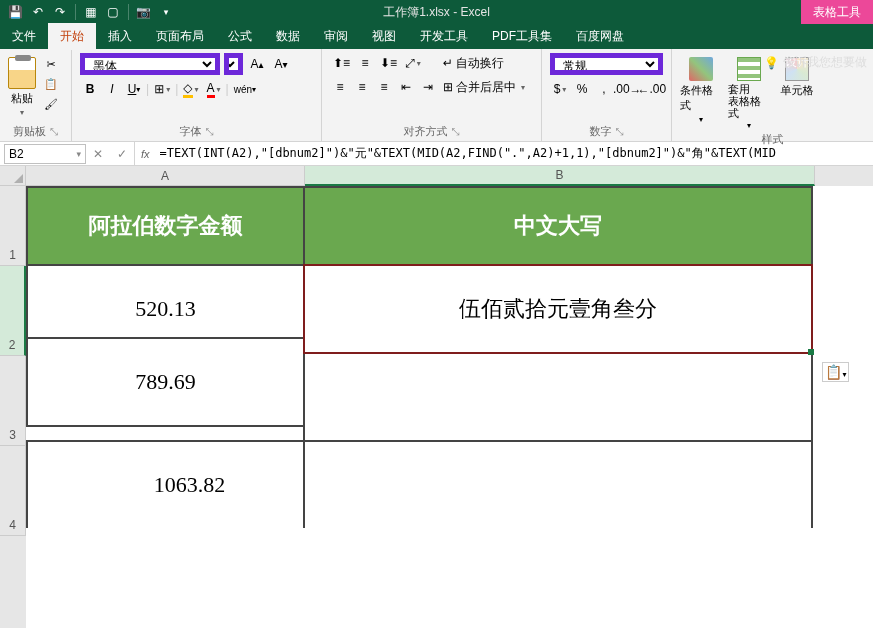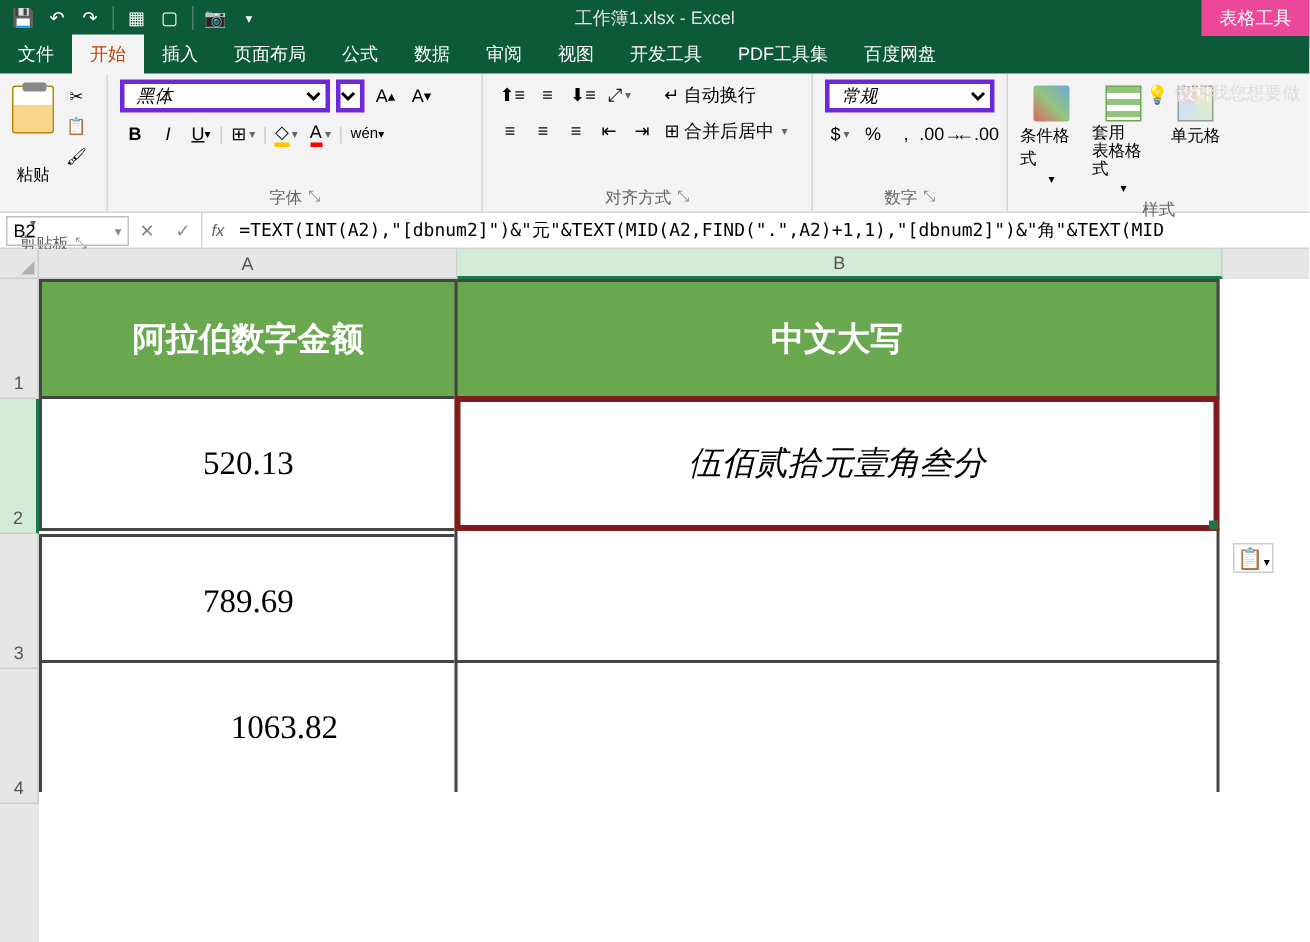--- a/index.html
+++ b/index.html
@@ -19,27 +19,27 @@
     .tab.active { background: #f3f3f3; color: #c2410c; }
     .tab.design { position: absolute; right: 52px; color: #fff; padding: 5px 12px; }
     .tell-me { position: absolute; right: 0; display: flex; align-items: center; gap: 4px; padding: 5px 6px; color: #ddd; }
     .tabs-wrap { position: relative; background: #0d5a3a; height: 25px; }
     
     
     .ribbon { background: #f3f3f3; border-bottom: 1px solid #d4d4d4; height: 93px; display: flex; }
     .group { border-right: 1px solid #d4d4d4; padding: 4px 8px 2px; display: flex; flex-direction: column; justify-content: space-between; height: 100%; }
     .group-label { text-align: center; font-size: 11px; color: #666; padding-top: 2px; display: flex; justify-content: center; align-items: center; gap: 4px; }
     .group-body { display: flex; align-items: flex-start; gap: 6px; flex: 1; }
-    .paste-btn { display: flex; flex-direction: column; align-items: center; gap: 20px; padding-top: 4px; }
+    .paste-btn { display: flex; flex-direction: column; align-items: center; gap: 2px; padding-top: 4px; }
     .paste-icon { width: 28px; height: 32px; background: linear-gradient(#fff 40%, #f8d588 40%); border: 1px solid #b8860b; border-radius: 2px; position: relative; }
     .paste-icon::before { content: ''; position: absolute; top: -3px; left: 6px; width: 16px; height: 6px; background: #888; border-radius: 2px; }
     .mini-col { display: flex; flex-direction: column; gap: 2px; padding-top: 2px; }
     .mini-btn { width: 18px; height: 18px; display: flex; align-items: center; justify-content: center; font-size: 11px; cursor: pointer; }
     .font-row { display: flex; gap: 4px; align-items: center; margin-bottom: 4px; }
-    .font-select { border: 3px solid #6d28d9; background: #fff; height: 22px; padding: 0 4px; font-size: 12px; font-style: italic; }
+    .font-select { border: 5px solid #6d28d9; background: #fff; height: 22px; padding: 0 4px; font-size: 12px; }
     .icon-row { display: flex; gap: 2px; align-items: center; }
     .icon-btn { min-width: 20px; height: 20px; display: flex; align-items: center; justify-content: center; cursor: pointer; font-size: 12px; border: 1px solid transparent; padding: 0 2px; }
     .dropdown-arrow::after { content: '▾'; font-size: 8px; margin-left: 2px; color: #666; }
     .big-btn { display: flex; flex-direction: column; align-items: center; justify-content: center; width: 42px; gap: 2px; padding-top: 4px; font-size: 11px; cursor: pointer; }
     .big-icon { width: 24px; height: 24px; }
     .dialog-launcher { font-size: 10px; color: #888; cursor: pointer; }
     
     
     .formula-bar { height: 24px; border-bottom: 1px solid #d4d4d4; display: flex; align-items: center; background: #fff; }
     .name-box { width: 82px; border: 1px solid #c0c0c0; margin: 2px 0 2px 4px; height: 20px; padding: 0 4px; display: flex; align-items: center; justify-content: space-between; font-size: 12px; }
@@ -55,21 +55,21 @@
     .corner { width: 26px; height: 20px; background: #e6e6e6; border-right: 1px solid #ccc; border-bottom: 1px solid #ccc; position: relative; }
     .corner::after { content: ''; position: absolute; right: 2px; bottom: 2px; border-left: 9px solid transparent; border-bottom: 9px solid #b0b0b0; }
     .col-h { border-right: 1px solid #ccc; border-bottom: 1px solid #ccc; display: flex; align-items: center; justify-content: center; font-size: 12px; color: #555; }
     .col-h.sel { background: #d4ead9; border-bottom: 2px solid #1a7a45; }
     .row-h { border-right: 1px solid #ccc; border-bottom: 1px solid #ccc; display: flex; align-items: flex-end; justify-content: center; font-size: 12px; color: #555; padding-bottom: 3px; }
     .row-h.sel { background: #d4ead9; border-right: 2px solid #1a7a45; }
     .grid-body { position: relative; }
     .cell { position: absolute; border-right: 1px solid #d4d4d4; border-bottom: 1px solid #d4d4d4; display: flex; align-items: center; justify-content: center; background: #fff; }
     .cell.header-cell { background: #6aa84f; color: #fff; font-size: 22px; font-weight: bold; border: 2px solid #444; }
     .cell.data-cell { font-size: 22px; border: 2px solid #444; font-family: "SimSun", serif; }
-    .cell.selected { border: 4px solid #7f1d1d; z-index: 2; font-style: italic; }
+    .cell.selected { border: 2px solid #7f1d1d; z-index: 2; }
     .cell.selected::after { content: ''; position: absolute; right: -3px; bottom: -3px; width: 6px; height: 6px; background: #1a7a45; }
     .paste-hint { position: absolute; font-size: 14px; background: #fff; border: 1px solid #ccc; padding: 1px 2px; }
   </style>
 </head>
 <body>
 
 <div class="titlebar">
   <div class="qat">
     <div class="qat-item">💾</div>
     <div class="qat-item">↶</div>
@@ -265,21 +265,21 @@
       <div class="row-h" style="height:90px">4</div>
     </div>
     <div class="grid-body" style="flex:1">
 
       <div class="cell header-cell" style="left:277px;top:0;width:510px;height:80px">中文大写</div>
       <div class="cell header-cell" style="left:0;top:0;width:279px;height:80px">阿拉伯数字金额</div>
 
       <div class="cell data-cell" style="left:0;top:78px;width:279px;height:90px">520.13</div>
       <div class="cell data-cell selected" style="left:277px;top:78px;width:510px;height:90px">伍佰贰拾元壹角叁分</div>
 
-      <div class="cell data-cell" style="left:0;top:170px;width:279px;height:90px">789.69</div>
+      <div class="cell data-cell" style="left:0;top:151px;width:279px;height:90px">789.69</div>
       <div class="cell data-cell" style="left:277px;top:166px;width:510px;height:90px"></div>
 
       <div class="cell data-cell" style="left:0;top:254px;width:327px;height:90px">1063.82</div>
       <div class="cell data-cell" style="left:277px;top:254px;width:510px;height:90px"></div>
 
       <div class="cell" style="left:0;top:342px;width:847px;height:120px;border:none"></div>
       <div class="paste-hint" style="left:796px;top:176px">📋<span style="font-size:8px">▾</span></div>
     </div>
   </div>
 </div>

